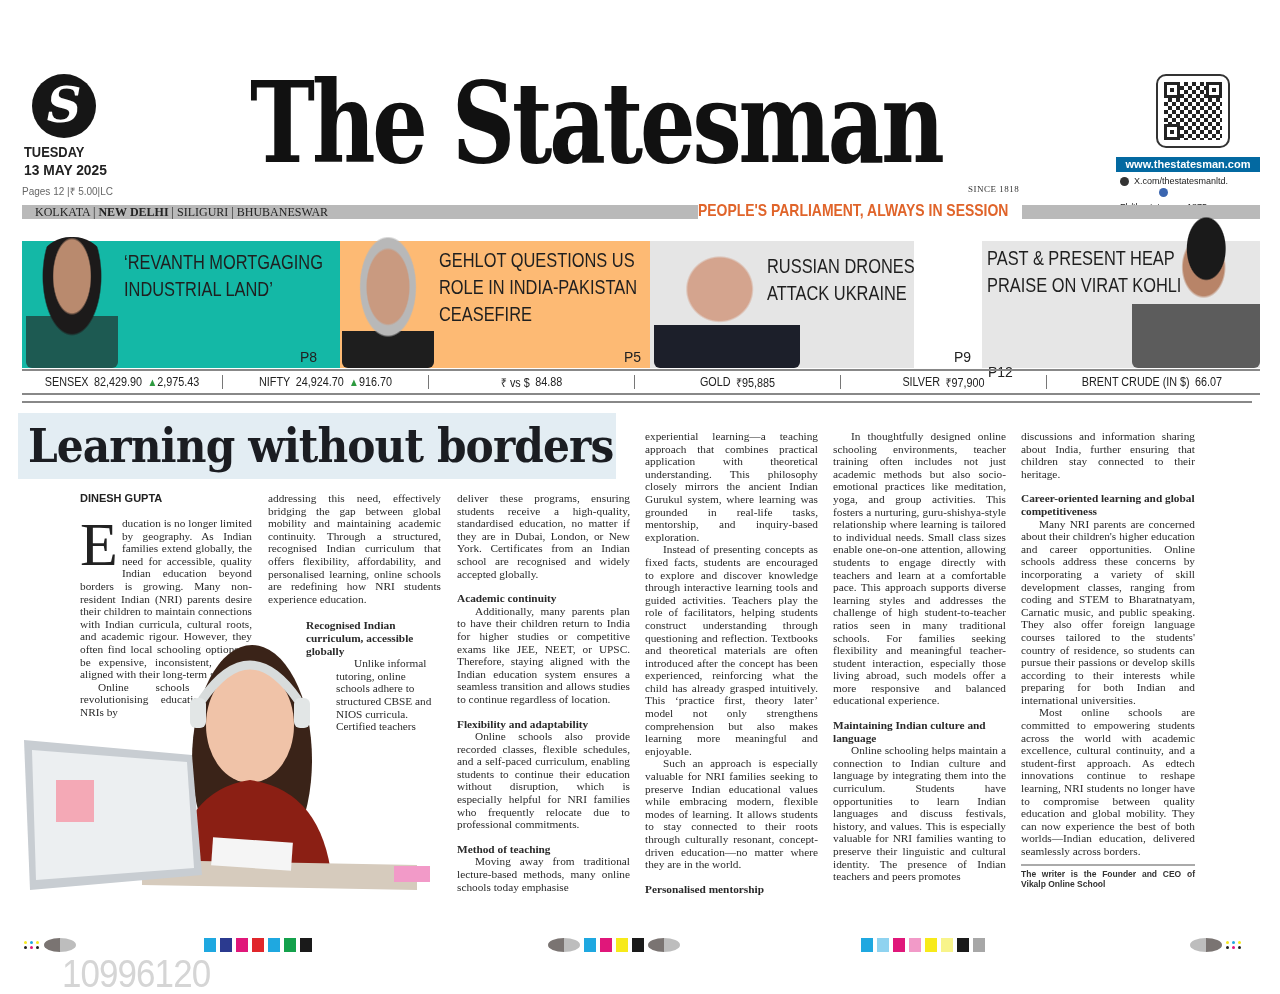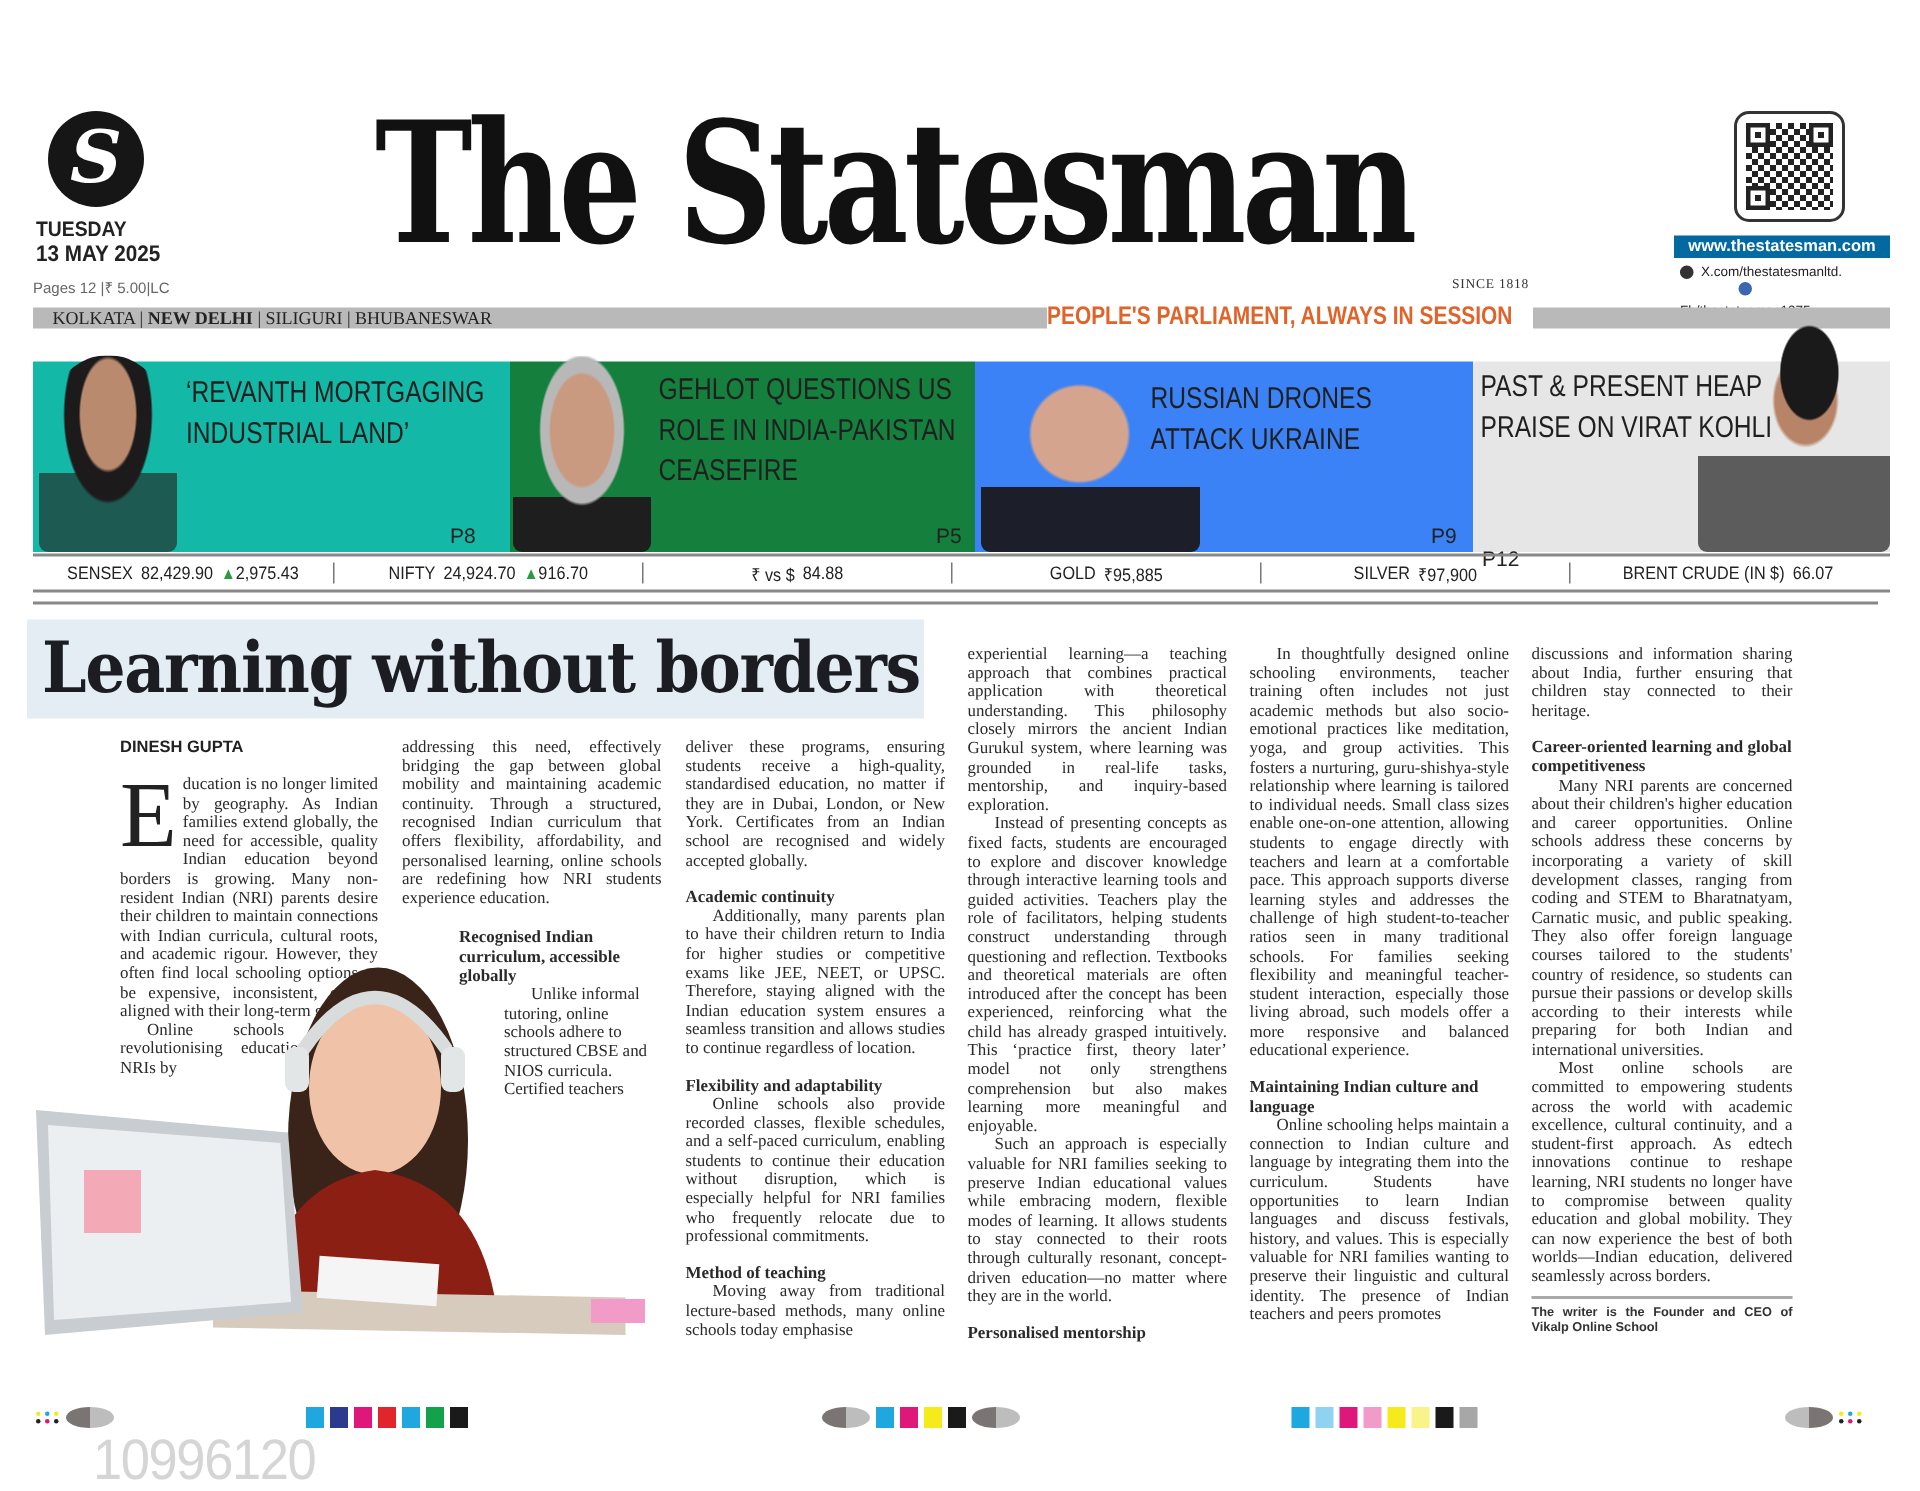--- a/index.html
+++ b/index.html
@@ -106,31 +106,31 @@
 
 <div class="abs teaser" style="left:22px;width:318px;background:#14b8a6;">
   <div class="abs portrait" style="left:4px;top:-4px;width:92px;height:131px;background:radial-gradient(ellipse at 50% 30%, #b98a6e 0 28%, #1c1a1a 30% 44%, transparent 46%), linear-gradient(180deg, transparent 60%, #1d5a52 60%);"></div>
   <div class="abs teaser-text" style="left:102px;top:8px;">
     <div>‘REVANTH MORTGAGING</div>
     <div>INDUSTRIAL LAND’</div>
   </div>
   <div class="abs teaser-page" style="left:278px;top:108px;">P8</div>
 </div>
 
-<div class="abs teaser" style="left:340px;width:310px;background:#15803d;">
+<div class="abs teaser" style="left:340px;width:310px;background:#fdba74;">
   <div class="abs portrait" style="left:2px;top:-4px;width:92px;height:131px;background:radial-gradient(ellipse at 50% 38%, #c99a80 0 32%, #b8b8b8 34% 42%, transparent 44%), linear-gradient(180deg, transparent 72%, #1e1e1e 72%);"></div>
   <div class="abs teaser-text" style="left:99px;top:6px;">
     <div>GEHLOT QUESTIONS US</div>
     <div>ROLE IN INDIA-PAKISTAN</div>
     <div>CEASEFIRE</div>
   </div>
   <div class="abs teaser-page" style="left:284px;top:108px;">P5</div>
 </div>
 
-<div class="abs teaser" style="left:650px;width:332px;background:#3b82f6;">
+<div class="abs teaser" style="left:650px;width:264px;background:#e5e5e5;">
   <div class="abs portrait" style="left:4px;top:0;width:146px;height:127px;background:radial-gradient(ellipse at 45% 38%, #d4a48e 0 28%, transparent 30%), linear-gradient(180deg, transparent 66%, #1c1f2a 66%);"></div>
   <div class="abs teaser-text" style="left:117px;top:12px;">
     <div>RUSSIAN DRONES</div>
     <div>ATTACK UKRAINE</div>
   </div>
   <div class="abs teaser-page" style="left:304px;top:108px;">P9</div>
 </div>
 
 <div class="abs teaser" style="left:982px;width:278px;background:#e6e6e6;">
   <div class="abs teaser-text" style="left:5px;top:4px;">

